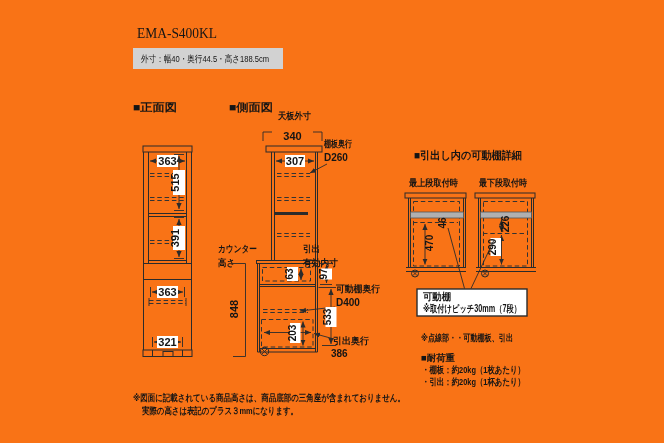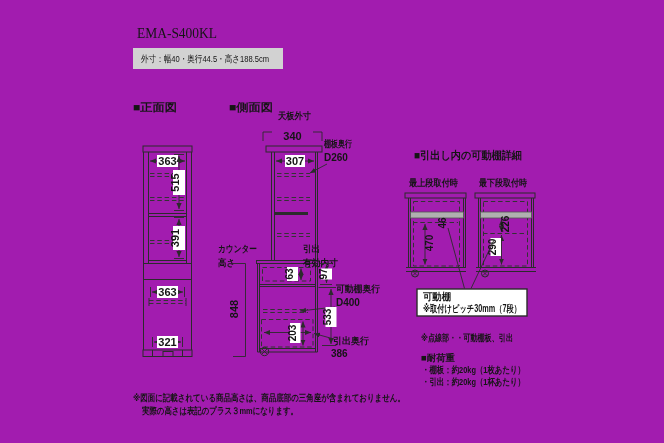--- a/index.html
+++ b/index.html
@@ -1,16 +1,16 @@
 <!DOCTYPE html>
 <html><head>
 <meta charset="utf-8">
 <style>
   html,body{margin:0;padding:0;background:#fff;}
-  #canvas{position:relative;width:664px;height:443px;background:#a21caf;overflow:hidden;
+  #canvas{position:relative;width:664px;height:443px;background:#f97316;overflow:hidden;
           font-family:"Liberation Sans","DejaVu Sans",sans-serif;}
   svg{position:absolute;left:0;top:0;}
   svg .s   {stroke:#2b2b2b;stroke-width:1;fill:none;}
   svg .th  {stroke:#2b2b2b;stroke-width:3.2;fill:none;}
   svg .d   {stroke:#333;stroke-width:1;fill:none;stroke-dasharray:4.5 2.8;}
   svg .dim {stroke:#2b2b2b;stroke-width:0.9;fill:none;}
   svg .arr {marker-start:url(#ah);marker-end:url(#ah);}
   svg .arrE{marker-end:url(#ah);}
   svg .wbg {fill:#fff;stroke:none;}
   svg text {fill:#151515;}

